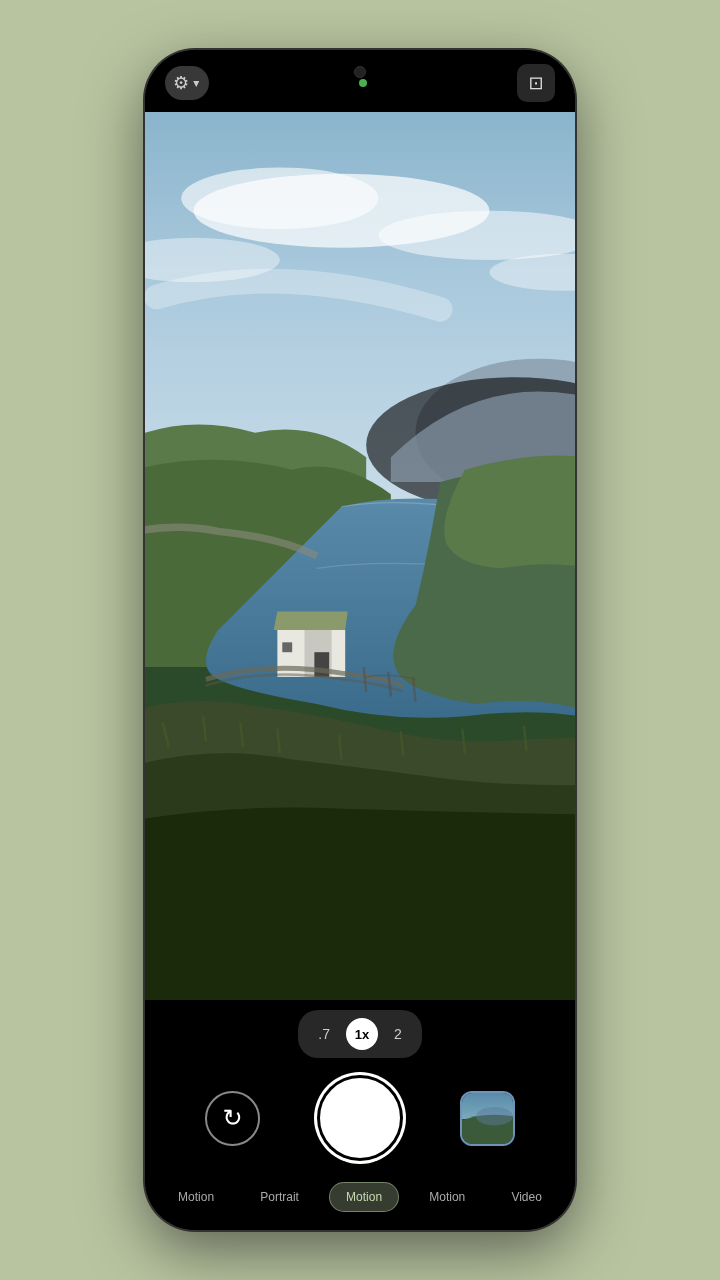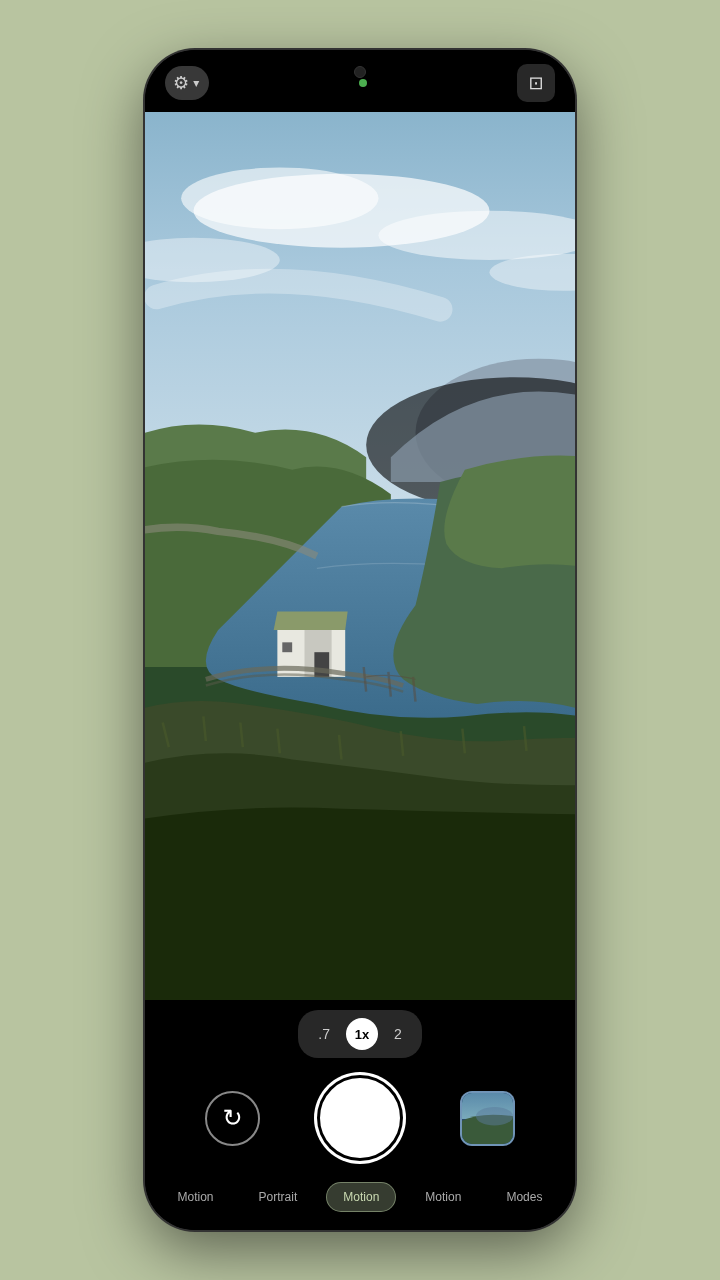--- a/index.html
+++ b/index.html
@@ -387,19 +387,19 @@
         <div class="mode-tab">
           <span class="mode-tab-label" data-bind="phone.modes.1.label">Portrait</span>
         </div>
         <div class="mode-tab active">
           <span class="mode-tab-label" data-bind="phone.modes.2.label">Motion</span>
         </div>
         <div class="mode-tab">
           <span class="mode-tab-label" data-bind="phone.modes.3.label">Motion</span>
         </div>
         <div class="mode-tab">
-          <span class="mode-tab-label" data-bind="phone.modes.4.label">Modes</span>
+          <span class="mode-tab-label" data-bind="phone.modes.4.label">Video</span>
         </div>
       </div>
 
     </div>
   </div>
 </div>
 
 </body></html>

